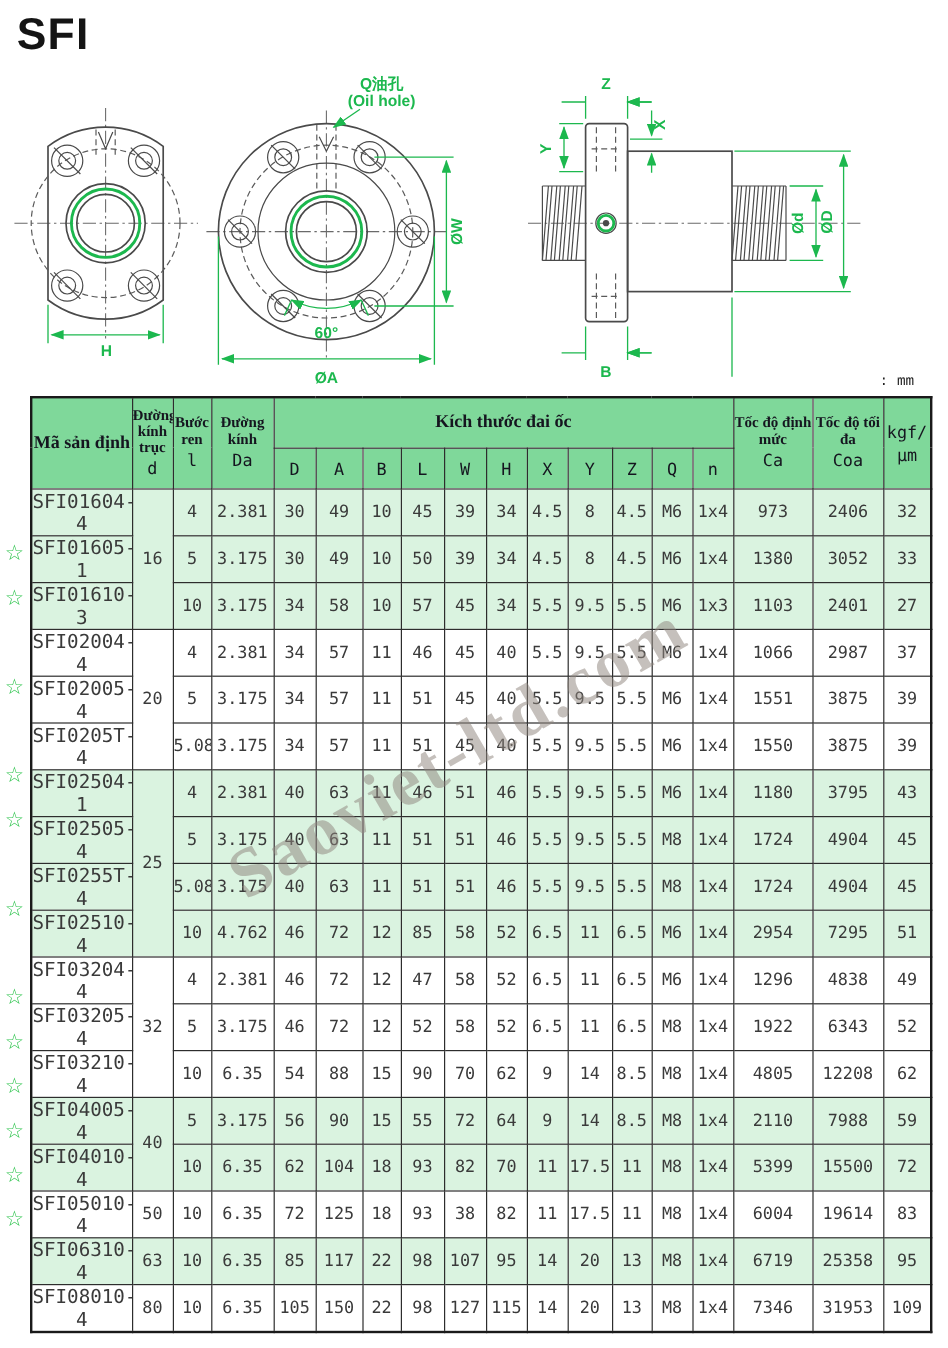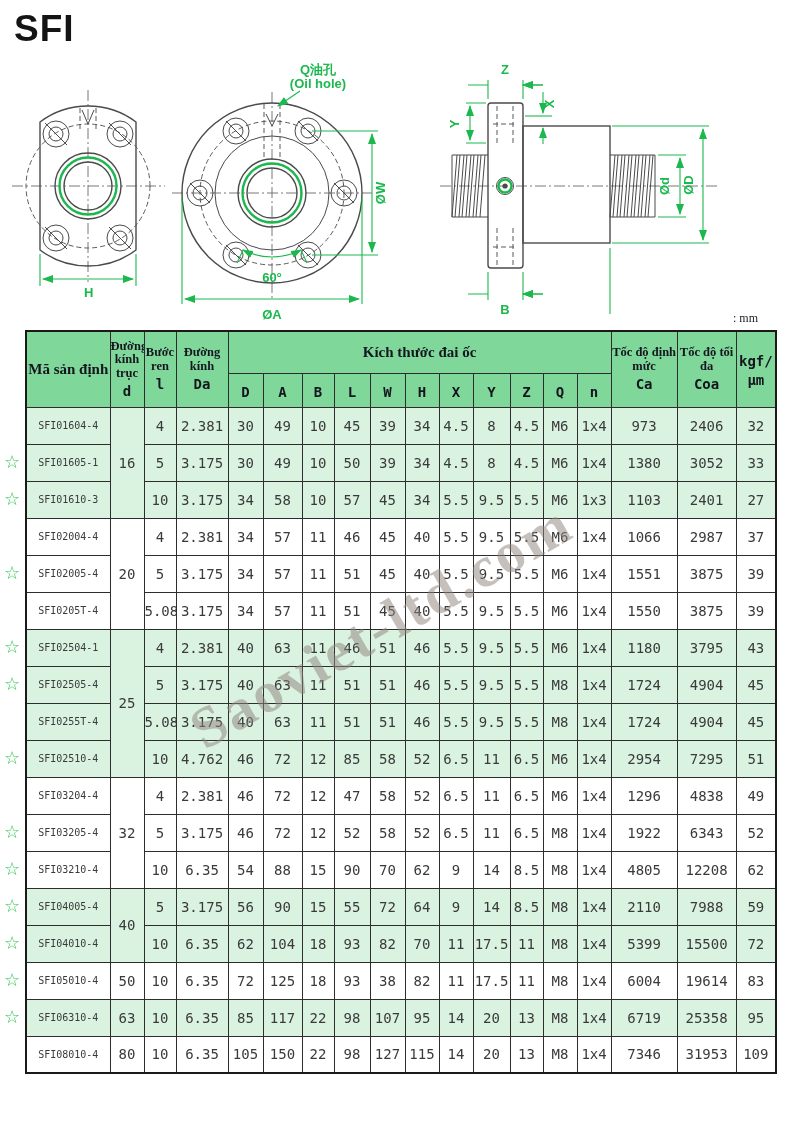--- a/index.html
+++ b/index.html
@@ -1,40 +1,40 @@
 <!DOCTYPE html>
 <html><head>
 <meta charset="utf-8">
 <style>
   html,body{margin:0;padding:0;background:#ffffff;}
   body{width:790px;height:1123px;position:relative;font-family:"Liberation Sans",sans-serif;overflow:hidden;}
   .abs{position:absolute;}
   #title{left:14px;top:8px;font-size:37px;font-weight:bold;color:#141414;letter-spacing:1px;}
-  #unit-note{left:733px;top:311px;font-size:12px;font-family:Liberation Serif, serif;color:#222;}
+  #unit-note{left:733px;top:311px;font-size:12px;font-family:Liberation Mono, monospace;color:#222;}
   
   #drawings{left:0;top:58px;width:790px;height:268px;}
   .part{stroke:#4a4a4a;stroke-width:1.4;fill:none;}
   .part2{stroke:#4a4a4a;stroke-width:1;fill:none;}
   .dash{stroke:#5a5a5a;stroke-width:1;fill:none;stroke-dasharray:5 3;}
   .cl{stroke:#6a6a6a;stroke-width:0.9;fill:none;stroke-dasharray:11 3 2 3;}
   .dim{stroke:#1cb84e;stroke-width:1.1;fill:none;}
   .gring{stroke:#1cb84e;stroke-width:2.4;fill:none;}
   .dimtxt{fill:#1cb84e;font-size:13px;font-weight:bold;font-family:"Liberation Sans",sans-serif;}
   
   #data-table{left:25px;top:330px;border-collapse:collapse;table-layout:fixed;width:750px;border:2px solid #1a1a1a;}
   #data-table td,#data-table th{border:1px solid #2d2d2d;text-align:center;vertical-align:middle;padding:0;color:#3a3a3a;overflow:hidden;}
   #data-table th{background:#7fd89a;color:#15151f;}
   #data-table tbody tr{height:37px;}
   tr.g td{background:#daf3e0;}
   td{font-family:"DejaVu Sans Mono",monospace;font-size:14px;background:#ffffff;}
-  td.code{font-size:10px;}
+  td.code{font-size:16px;}
   .hr1{height:42px;} .hr2{height:34px;}
   .vt{font-family:"Liberation Serif",serif;font-weight:bold;font-size:12.5px;line-height:1.08;}
   .vt.big{font-size:15px;}
-  .sym{font-family:"DejaVu Sans Mono",monospace;font-size:14px;font-weight:bold;margin-top:3px;}
+  .sym{font-family:"DejaVu Sans Mono",monospace;font-size:14px;font-weight:normal;margin-top:3px;}
   th.stack{vertical-align:middle;}
   
   #star-column{left:4px;top:330px;width:20px;height:744px;pointer-events:none;}
   .star{position:absolute;left:0;transform:translateY(-56%);color:#35c653;font-size:18px;line-height:1;font-family:"DejaVu Sans",sans-serif;}
   
   #watermark{left:195px;top:700px;font-family:"Liberation Serif",serif;font-size:58px;font-weight:bold;color:rgba(143,135,126,0.52);transform:rotate(-30deg);transform-origin:left center;letter-spacing:3px;z-index:10;pointer-events:none;white-space:nowrap;}
 </style>
 </head>
 <body>
 

